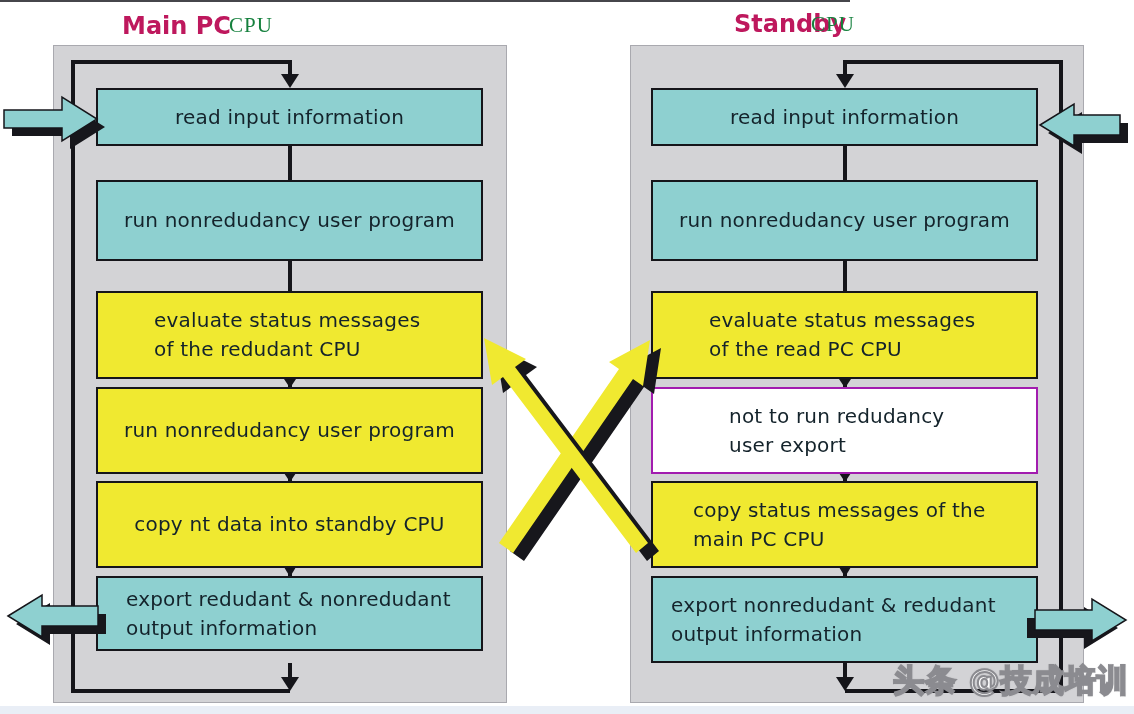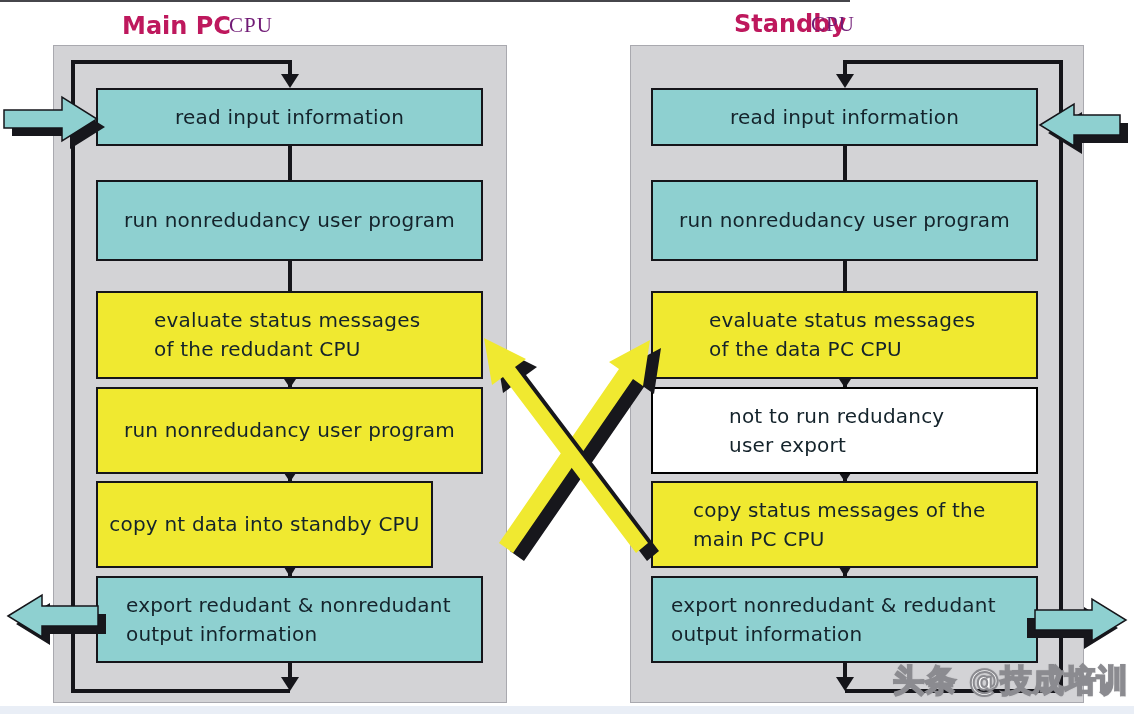--- a/index.html
+++ b/index.html
@@ -12,29 +12,29 @@
     border:1px solid #a9a9af;box-sizing:border-box;
   }
   .svg-layer{position:absolute;left:0;top:0;pointer-events:none;}
   .box{
     position:absolute;box-sizing:border-box;display:flex;flex-direction:column;
     justify-content:center;color:var(--text,#14232b);
     font-size:20px;line-height:29px;letter-spacing:.2px;z-index:2;
   }
   .box.teal{background:var(--teal,#8ed0d0);border:2px solid var(--ink,#15151a);}
   .box.yellow{background:var(--yellow,#f0e930);border:2px solid var(--ink,#15151a);}
-  .box.white{background:#ffffff;border:2px solid #000000;}
+  .box.white{background:#ffffff;border:2px solid #a21caf;}
   .box.center{align-items:center;text-align:left;}
   .box .bl{display:block;white-space:nowrap;}
   .title-bold{
     position:absolute;font-weight:bold;font-size:24px;color:#be185d;z-index:3;
   }
   .title-sub{
     position:absolute;font-family:"Liberation Serif","DejaVu Serif",serif;
-    font-size:21px;color:#701a75;letter-spacing:1px;z-index:3;
+    font-size:21px;color:#15803d;letter-spacing:1px;z-index:3;
   }
   #watermark{
     position:absolute;left:893px;top:660px;z-index:6;
     font-weight:bold;font-size:31px;letter-spacing:1px;white-space:nowrap;
     color:#ffffff;-webkit-text-stroke:2px var(--watermark_stroke,#8b8b90);
     text-shadow:0 0 2px #777;
   }
   #bottom-strip{
     position:absolute;left:0;top:706px;width:1134px;height:8px;
     background:var(--bottom_strip,#e9eef6);z-index:1;
@@ -109,37 +109,37 @@
   <div class="box teal center" style="left:96px;top:180px;width:387px;height:81px">
     <span class="bl">run nonredudancy user program</span>
   </div>
   <div class="box yellow" style="left:96px;top:291px;width:387px;height:88px;padding-left:56px">
     <span class="bl">evaluate status messages</span>
     <span class="bl">of the redudant CPU</span>
   </div>
   <div class="box yellow center" style="left:96px;top:387px;width:387px;height:87px">
     <span class="bl">run nonredudancy user program</span>
   </div>
-  <div class="box yellow center" style="left:96px;top:481px;width:337px;height:87px">
+  <div class="box yellow center" style="left:96px;top:481px;width:387px;height:87px">
     <span class="bl">copy nt data into standby CPU</span>
   </div>
-  <div class="box teal" style="left:96px;top:576px;width:387px;height:87px;padding-left:28px">
+  <div class="box teal" style="left:96px;top:576px;width:387px;height:75px;padding-left:28px">
     <span class="bl">export redudant &amp; nonredudant</span>
     <span class="bl">output information</span>
   </div>
 
   <div class="box teal center" style="left:651px;top:88px;width:387px;height:58px">
     <span class="bl">read input information</span>
   </div>
   <div class="box teal center" style="left:651px;top:180px;width:387px;height:81px">
     <span class="bl">run nonredudancy user program</span>
   </div>
   <div class="box yellow" style="left:651px;top:291px;width:387px;height:88px;padding-left:56px">
     <span class="bl">evaluate status messages</span>
-    <span class="bl">of the data PC CPU</span>
+    <span class="bl">of the read PC CPU</span>
   </div>
   <div class="box white" style="left:651px;top:387px;width:387px;height:87px;padding-left:76px">
     <span class="bl">not to run redudancy</span>
     <span class="bl">user export</span>
   </div>
   <div class="box yellow" style="left:651px;top:481px;width:387px;height:87px;padding-left:40px">
     <span class="bl">copy status messages of the</span>
     <span class="bl">main PC CPU</span>
   </div>
   <div class="box teal" style="left:651px;top:576px;width:387px;height:87px;padding-left:18px">

